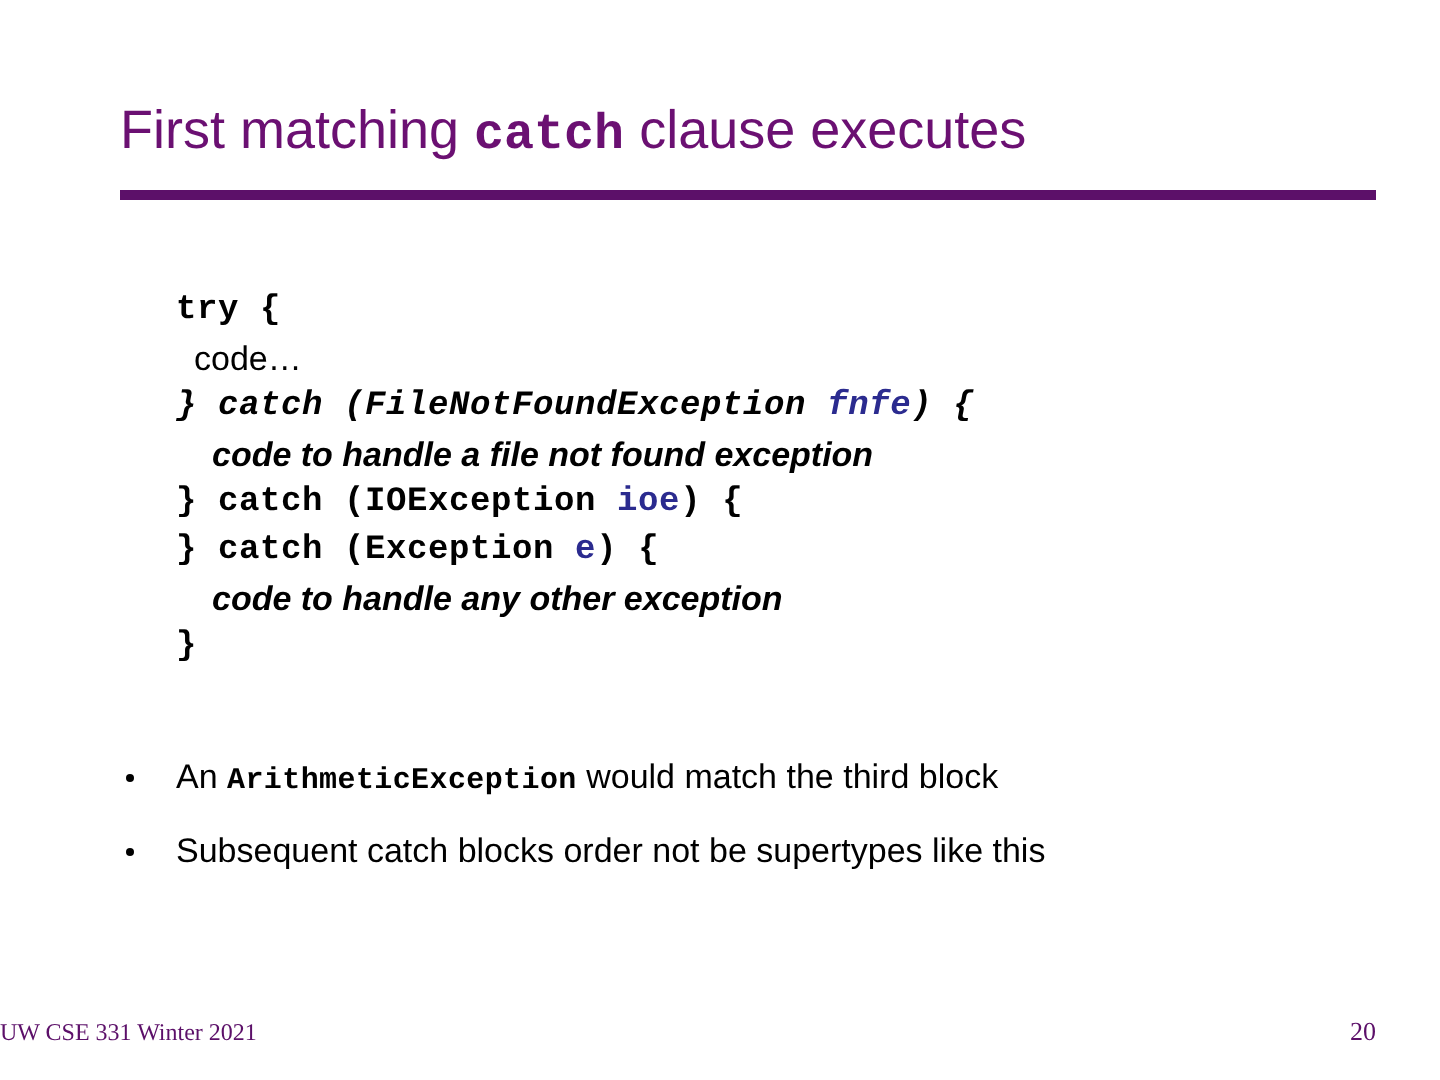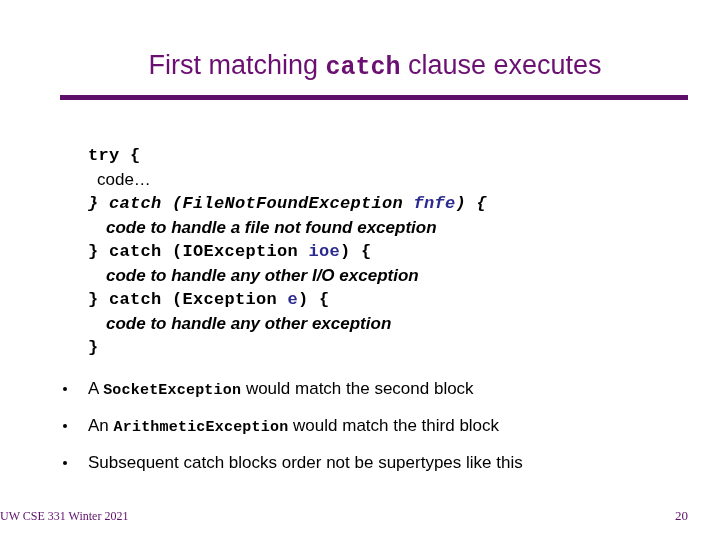--- a/index.html
+++ b/index.html
@@ -20,21 +20,20 @@
   #slide-title {
     position: absolute;
     left: 60px;
     top: 48px;
     width: 630px;
     font-size: 27px;
     line-height: 34px;
     color: #6b1072;
     font-family: "Liberation Sans", sans-serif;
     white-space: nowrap;
-    text-align: center;
   }
   #slide-title .mono {
     font-family: "Liberation Mono", monospace;
     font-size: 25px;
     font-weight: bold;
     letter-spacing: 0px;
   }
 
   
   #title-rule {
@@ -152,34 +151,30 @@
   <div class="code-line mono" style="padding-left:0px;">try {</div>
 
   <div class="code-line sans" style="padding-left:9px;">code…</div>
 
   <div class="code-line mono" style="padding-left:0px;font-style:italic;"><span>} catch (FileNotFoundException </span><span class="var">fnfe</span><span>) {</span></div>
 
   <div class="code-line cmt" style="padding-left:18px;">code to handle a file not found exception</div>
 
   <div class="code-line mono" style="padding-left:0px;"><span>} catch (IOException </span><span class="var">ioe</span><span>) {</span></div>
 
-  <div class="code-line cmt" style="padding-left:18px;">code to handle any other I/O exception</div>
 
   <div class="code-line mono" style="padding-left:0px;"><span>} catch (Exception </span><span class="var">e</span><span>) {</span></div>
 
   <div class="code-line cmt" style="padding-left:18px;">code to handle any other exception</div>
 
   <div class="code-line mono" style="padding-left:0px;">}</div>
 </div>
 
 <div id="bullet-list">
 
-  <div class="bullet-row">
-    <span class="dot"></span><span>A </span><span class="mono">SocketException</span><span> would match the second block</span>
-  </div>
 
   <div class="bullet-row">
     <span class="dot"></span><span>An </span><span class="mono">ArithmeticException</span><span> would match the third block</span>
   </div>
 
   <div class="bullet-row">
     <span class="dot"></span><span>Subsequent catch blocks order not be supertypes like this</span>
   </div>
 
 </div>

